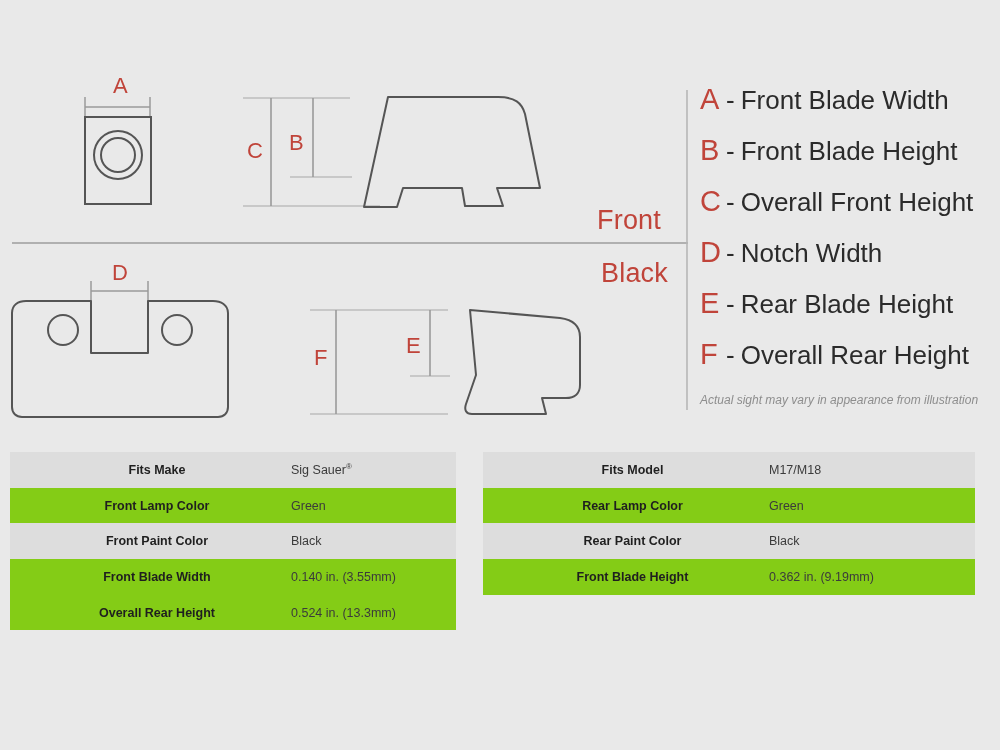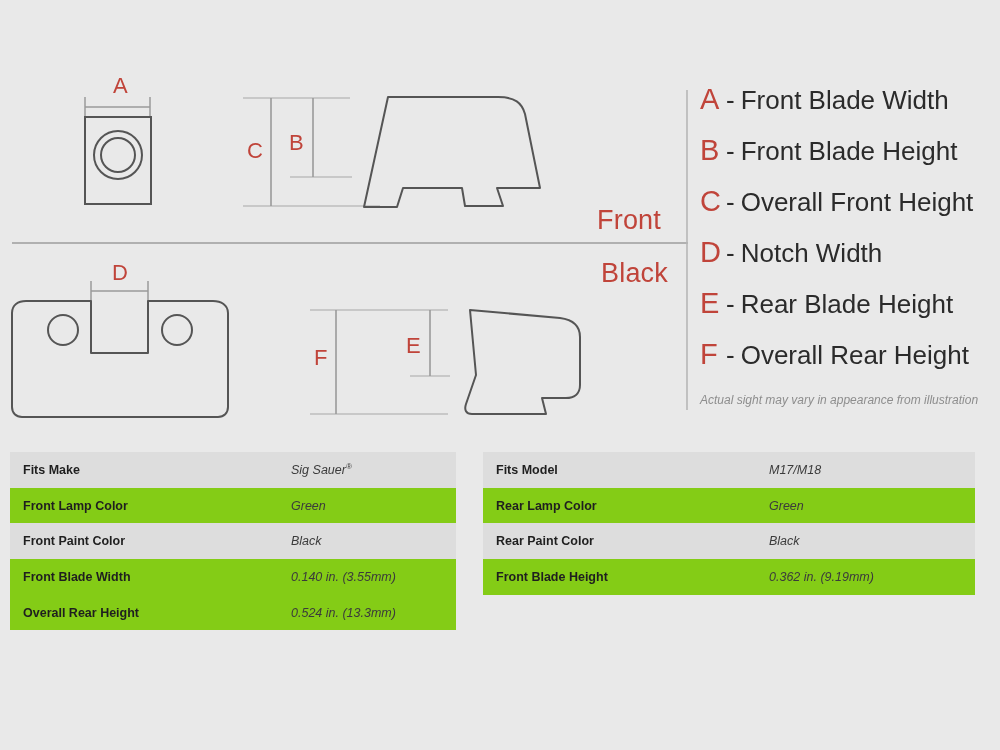--- a/index.html
+++ b/index.html
@@ -108,29 +108,29 @@
   }
   .spec-row.shade-dark  { background: #dddddd; }
   .spec-row.shade-light { background: #84cc16; }
 
   .spec-label {
     font-size: 12.5px;
     font-weight: bold;
     color: #1f1f1f;
     padding-left: 13px;
     flex: none;
+    text-align: center;
   }
   #spec-table-left  .spec-label { width: 268px; }
   #spec-table-right .spec-label { width: 273px; }
 
   .spec-value {
     font-size: 12.5px;
     color: #3b3b3b;
     font-weight: normal;
-    font-style: italic;
   }
   .spec-value sup {
     font-size: 8px;
     vertical-align: super;
   }
 </style>
 </head>
 <body>
 
 <div id="page">

